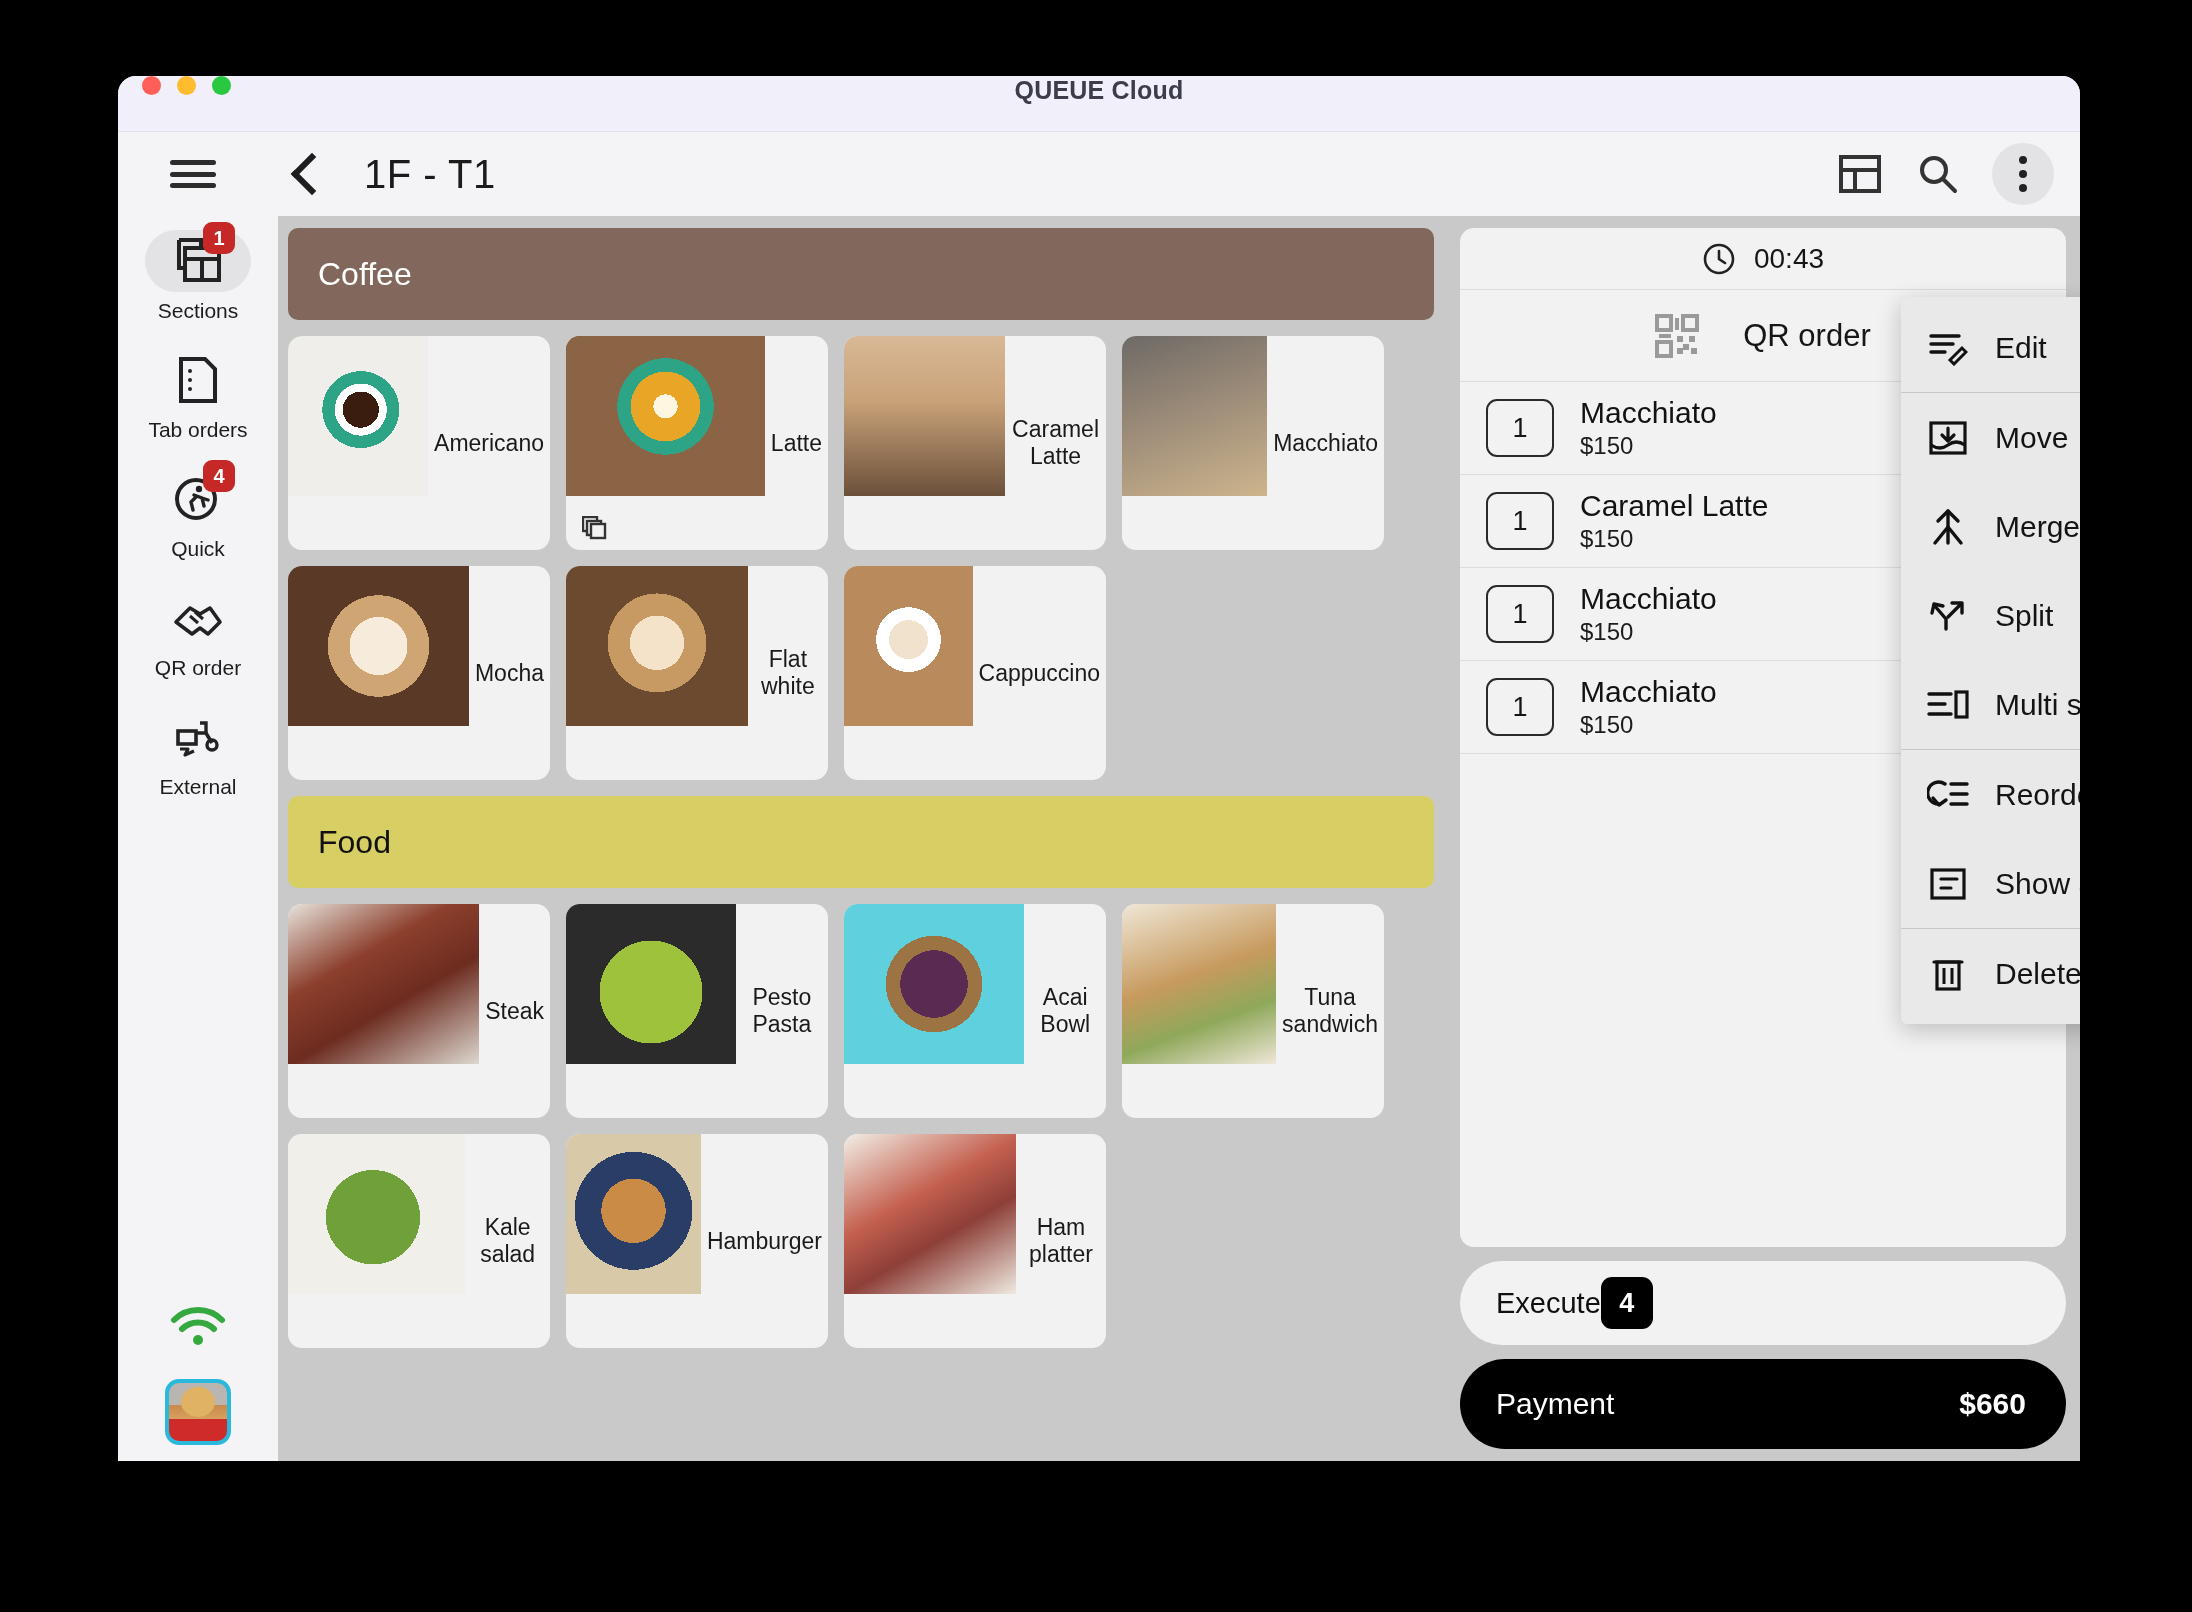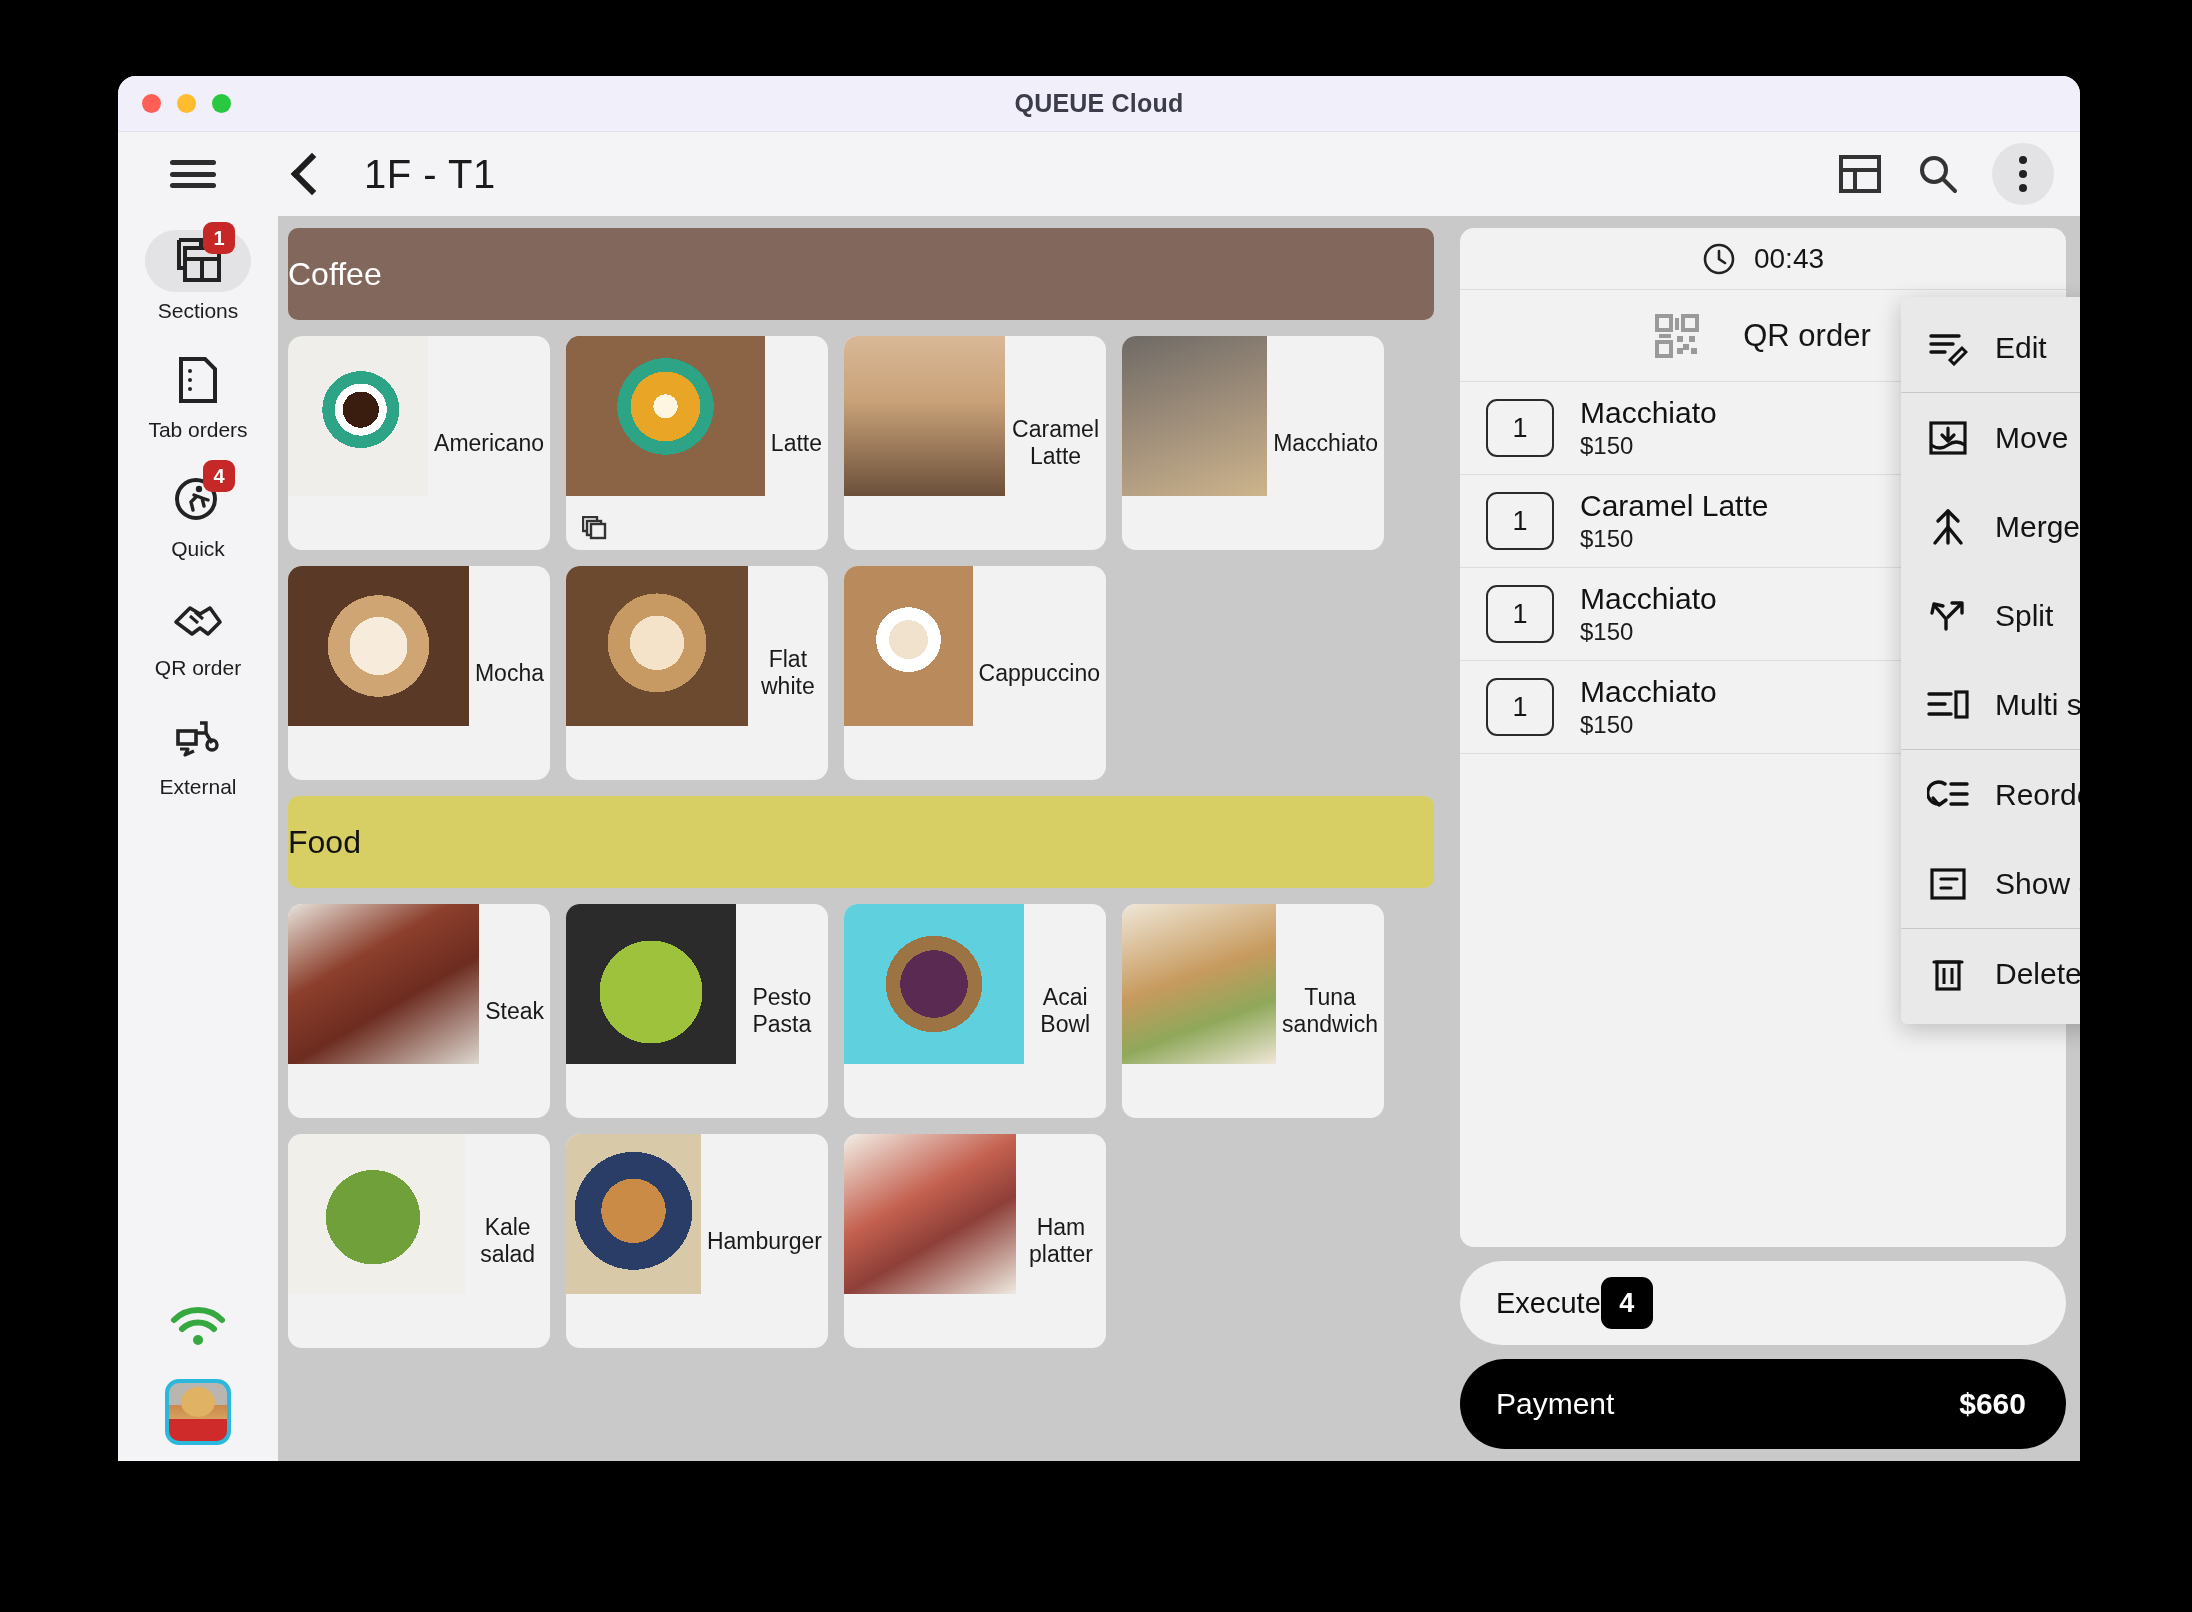--- a/index.html
+++ b/index.html
@@ -16,21 +16,21 @@
     background: #f4f4f6;
     border-radius: 18px 18px 0 0;
     overflow: hidden;
     display: flex;
     flex-direction: column;
   }
   
   .titlebar {
     height: 56px;
     background: #f0effa;
-    display: flex; align-items: center;
+    display: flex; 
     position: relative;
     flex: 0 0 auto;
     border-bottom: 1px solid #e2e1ec;
   }
   .traffic { display: flex; gap: 16px; padding-left: 24px; }
   .dot { width: 19px; height: 19px; border-radius: 50%; }
   .dot.red { background: #ff5f57; }
   .dot.yellow { background: #febc2e; }
   .dot.green { background: #28c840; }
   .title-text {
@@ -92,20 +92,21 @@
   }
   
   .menu-area {
     flex: 1 1 auto; min-width: 0;
     padding: 12px 14px 0 10px;
     overflow: hidden;
   }
   .section-header {
     height: 92px; border-radius: 10px;
     display: flex; align-items: center;
+    padding-left: 30px;
     font-size: 32px;
     margin-bottom: 16px;
   }
   .section-header.coffee { background: #81675c; color: #ffffff; }
   .section-header.food { background: #d8cf64; color: #111111; }
   .grid { display: flex; flex-wrap: wrap; gap: 16px; margin-bottom: 16px; }
   .card {
     width: 262px; height: 214px;
     background: #f2f2f2; border-radius: 14px;
     overflow: hidden; position: relative;

